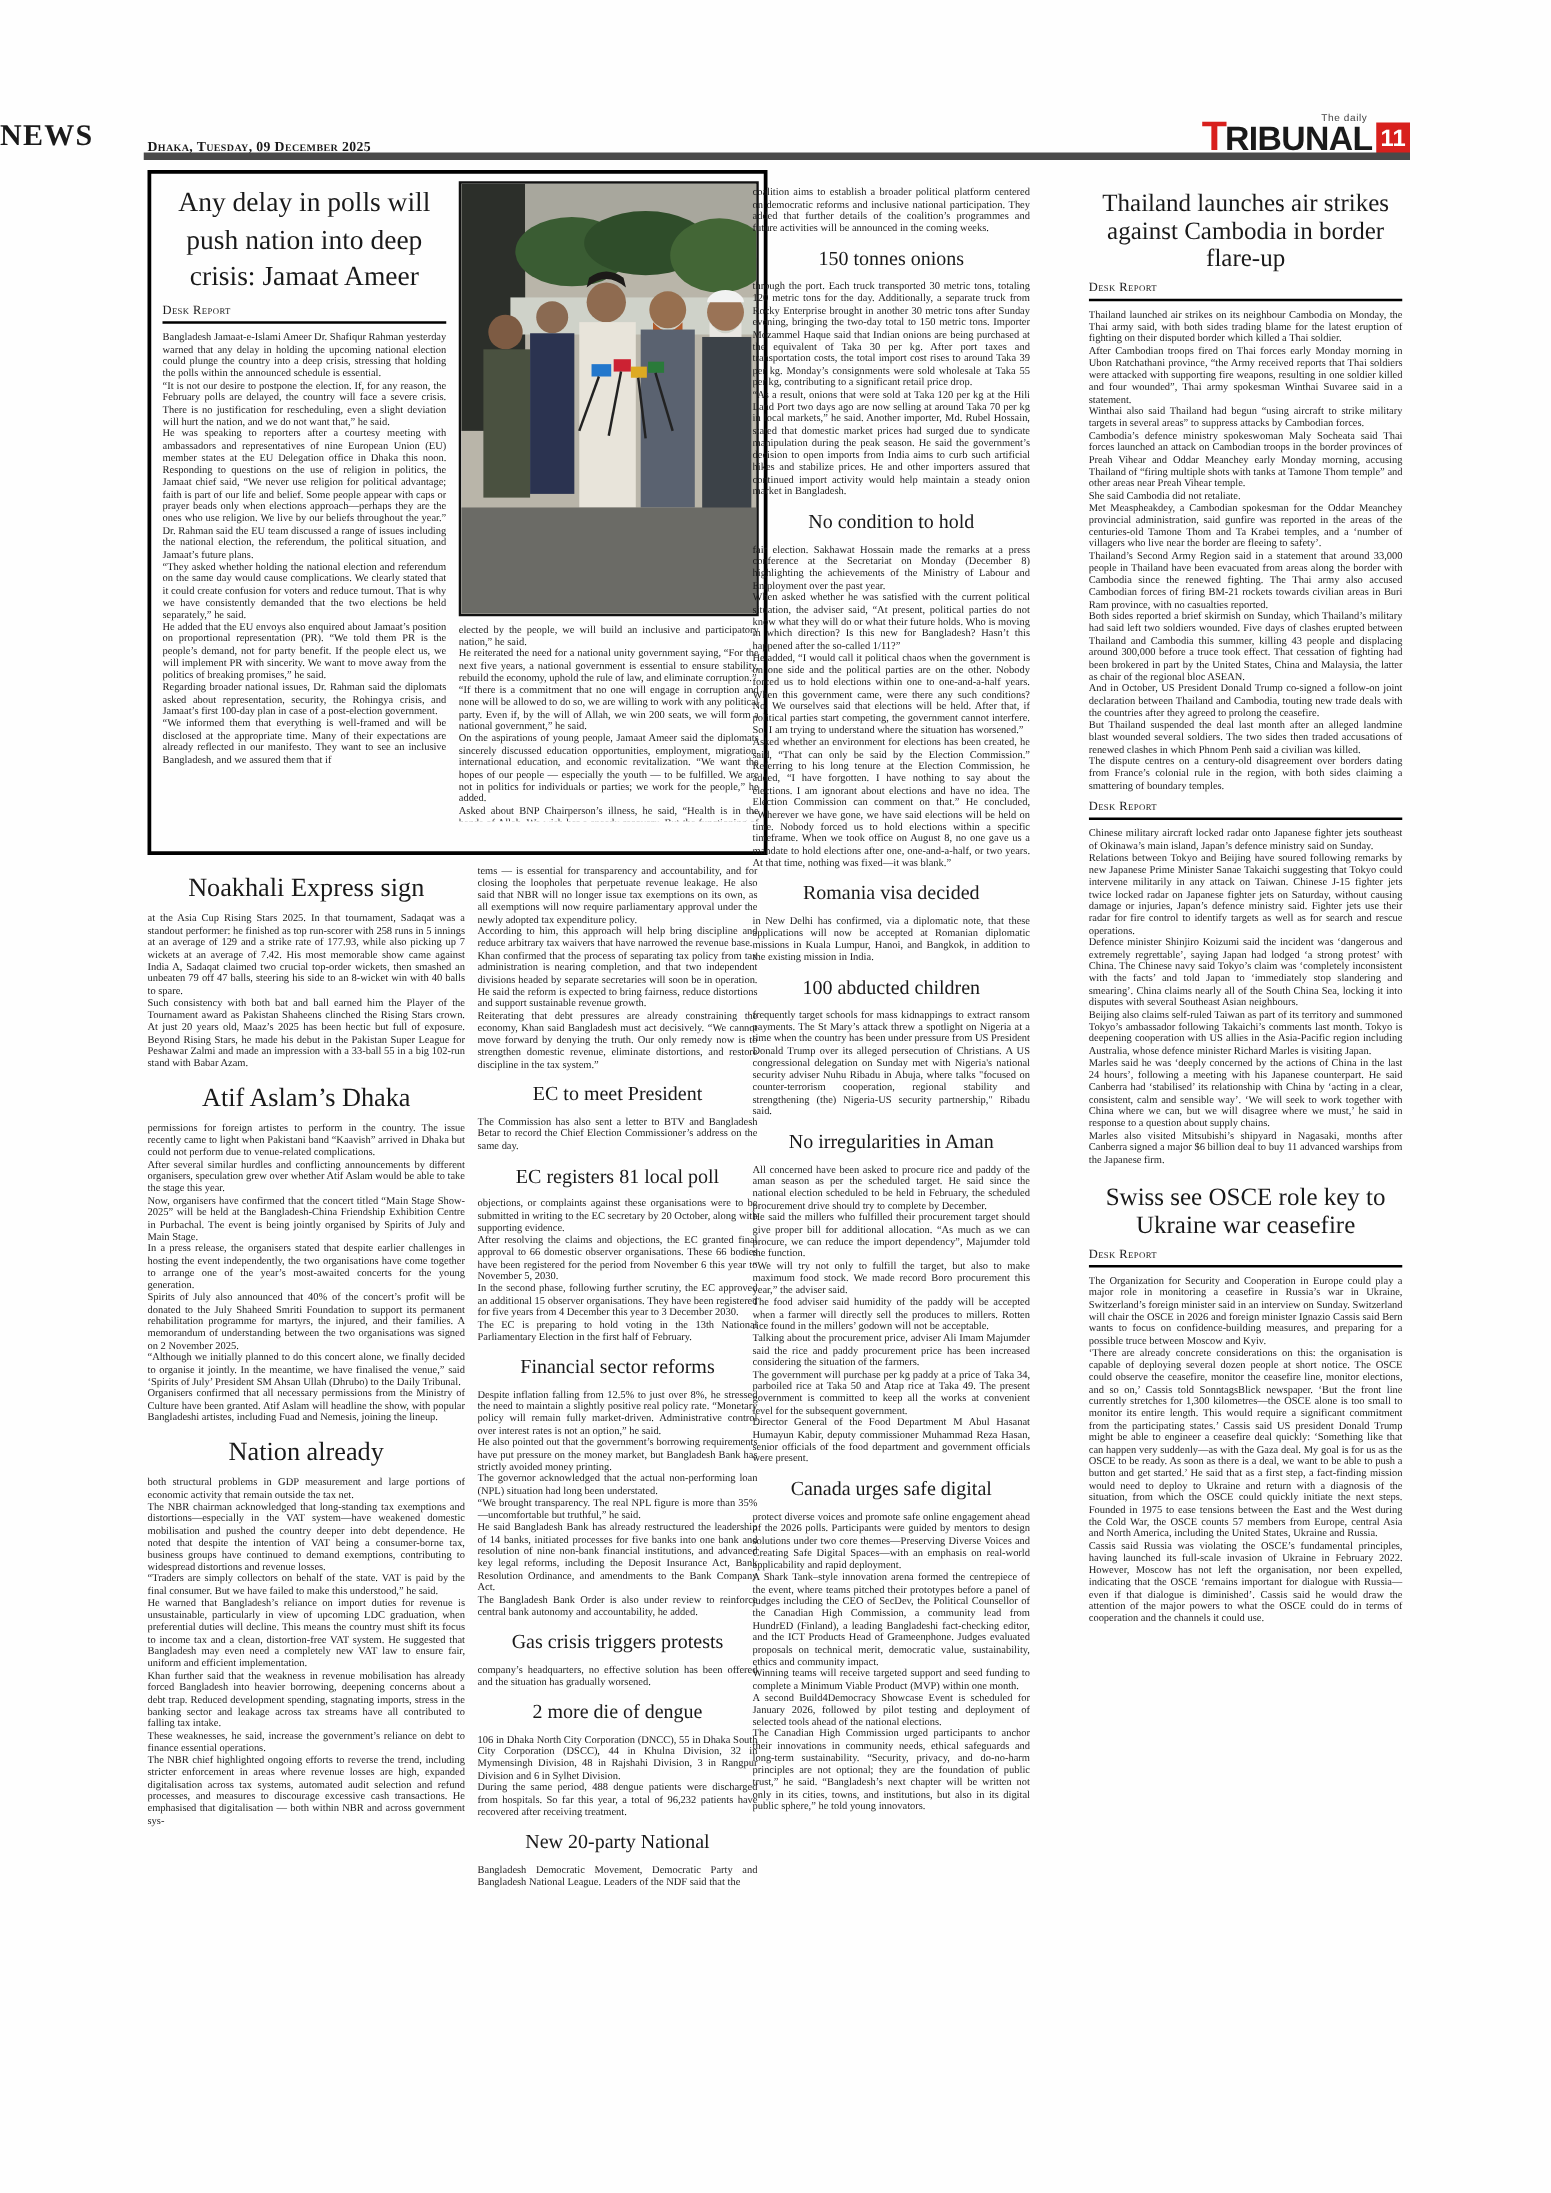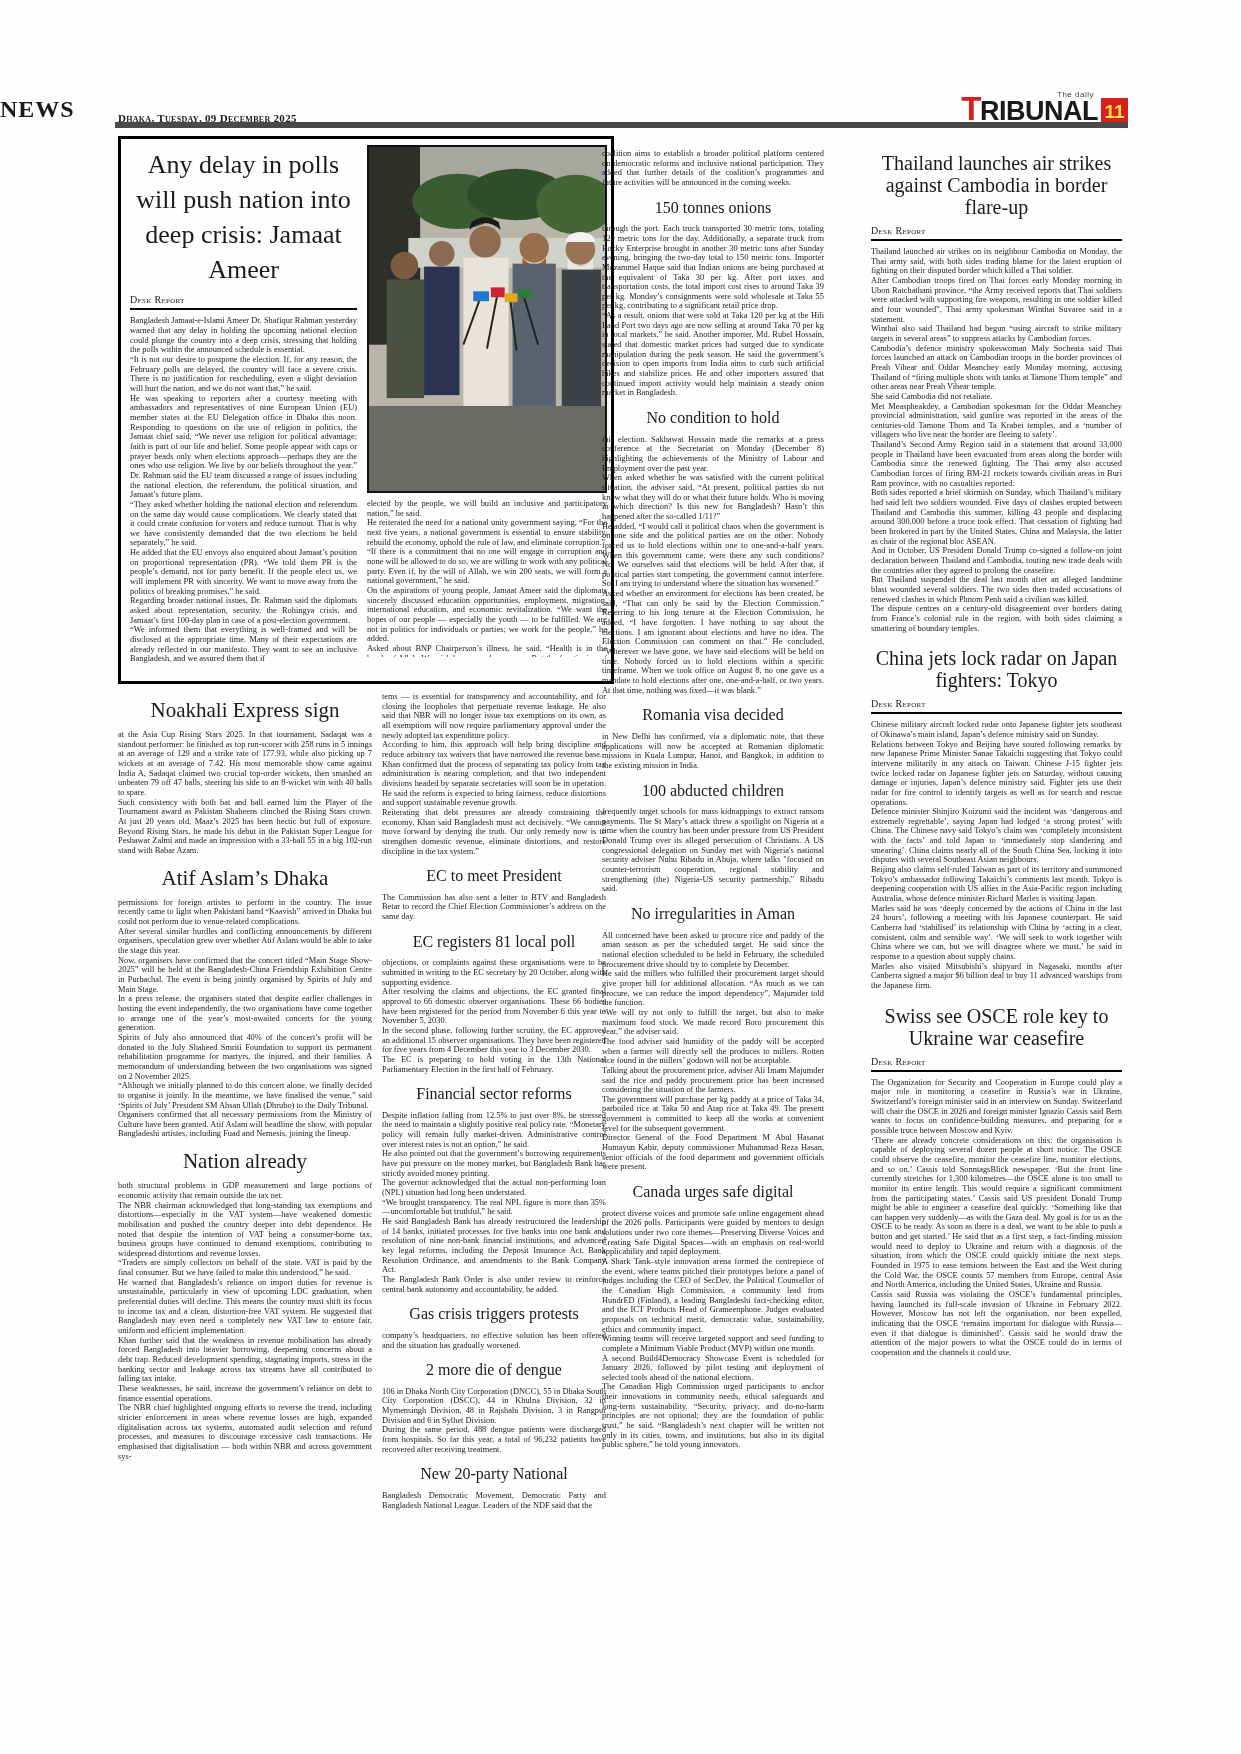--- a/index.html
+++ b/index.html
@@ -9,37 +9,37 @@
   .dateline{position:absolute;left:118px;top:112px;font-size:11px;font-weight:bold;
             font-variant:small-caps;letter-spacing:.3px;}
   .section-title{position:absolute;left:0;right:0;top:96px;text-align:left;
             font-size:24px;font-weight:bold;letter-spacing:1px;}
   .masthead{position:absolute;right:113px;top:92px;display:flex;align-items:flex-end;gap:3px;
             font-family:"Liberation Sans",sans-serif;}
   .masthead .tagline{position:absolute;right:34px;top:-2px;font-size:8px;color:#444;
             letter-spacing:.5px;font-weight:normal;}
   .logo-text{font-weight:900;font-size:27px;letter-spacing:-.5px;line-height:1;text-align:center;}
   .logo-t{color:#d8201d;font-size:33px;margin-right:-1px;}
-  .pagebox{display:inline-block;width:27px;height:27px;background:#d8201d;color:#fde047;
+  .pagebox{display:inline-block;width:27px;height:27px;background:#d8201d;color:#ffffff;
             font-weight:900;font-size:19px;line-height:27px;text-align:center;}
   .toprule{position:absolute;left:115px;top:122px;width:1013px;height:6px;background:#4a4a4a;}
   
   .body{font-size:8.4px;line-height:1.15;text-align:justify;white-space:pre-line;}
   .col-head{font-family:"Liberation Serif",serif;font-weight:400;text-align:center;
             font-size:16px;line-height:1.1;margin:11px 0 8px;}
   .byline{font-weight:normal;font-size:10px;font-variant:small-caps;letter-spacing:.3px;
           border-bottom:2px solid #000;padding-bottom:3px;margin:7px 0 6px;}
   .story{margin:0 0 4px;}
   
   .lead-box{position:absolute;left:118px;top:136px;width:496px;height:548px;
             border:3px solid #000;box-sizing:border-box;padding:6px 9px;overflow:hidden;}
   .lead-grid{display:flex;gap:10px;}
   .lead-left{width:227px;flex:none;}
   .lead-right{width:240px;flex:none;}
-  .lead-head{font-size:26px;line-height:1.35;text-align:center;font-weight:400;margin:2px 0 4px;}
+  .lead-head{font-size:22px;line-height:1.35;text-align:center;font-weight:400;margin:2px 0 4px;}
   .photo{width:240px;height:348px;border:2px solid #111;box-sizing:border-box;display:block;}
   .lead-right .body{margin-top:6px;height:158px;overflow:hidden;}
   .lead-left .body{height:428px;overflow:hidden;}
   
   .ncol{position:absolute;overflow:hidden;}
   #col1{left:118px;top:688px;width:254px;height:930px;}
   #col2{left:382px;top:688px;width:224px;height:945px;}
   #col3{left:602px;top:143px;width:222px;height:1505px;}
   #col4{left:871px;top:138px;width:251px;height:1510px;}
   #col4 .col-head{font-size:20px;margin:14px 0 6px;}
@@ -238,21 +238,20 @@
 Cambodia’s defence ministry spokeswoman Maly Socheata said Thai forces launched an attack on Cambodian troops in the border provinces of Preah Vihear and Oddar Meanchey early Monday morning, accusing Thailand of “firing multiple shots with tanks at Tamone Thom temple” and other areas near Preah Vihear temple.
 She said Cambodia did not retaliate.
 Met Measpheakdey, a Cambodian spokesman for the Oddar Meanchey provincial administration, said gunfire was reported in the areas of the centuries-old Tamone Thom and Ta Krabei temples, and a ‘number of villagers who live near the border are fleeing to safety’.
 Thailand’s Second Army Region said in a statement that around 33,000 people in Thailand have been evacuated from areas along the border with Cambodia since the renewed fighting. The Thai army also accused Cambodian forces of firing BM-21 rockets towards civilian areas in Buri Ram province, with no casualties reported.
 Both sides reported a brief skirmish on Sunday, which Thailand’s military had said left two soldiers wounded. Five days of clashes erupted between Thailand and Cambodia this summer, killing 43 people and displacing around 300,000 before a truce took effect. That cessation of fighting had been brokered in part by the United States, China and Malaysia, the latter as chair of the regional bloc ASEAN.
 And in October, US President Donald Trump co-signed a follow-on joint declaration between Thailand and Cambodia, touting new trade deals with the countries after they agreed to prolong the ceasefire.
 But Thailand suspended the deal last month after an alleged landmine blast wounded several soldiers. The two sides then traded accusations of renewed clashes in which Phnom Penh said a civilian was killed.
 The dispute centres on a century-old disagreement over borders dating from France’s colonial rule in the region, with both sides claiming a smattering of boundary temples.</div>
     </article>
     <article class="story">
-      <h2 class="col-head">China jets lock radar on Japan fighters: Tokyo</h2>
       <div class="byline">Desk Report</div>
       <div class="body">Chinese military aircraft locked radar onto Japanese fighter jets southeast of Okinawa’s main island, Japan’s defence ministry said on Sunday.
 Relations between Tokyo and Beijing have soured following remarks by new Japanese Prime Minister Sanae Takaichi suggesting that Tokyo could intervene militarily in any attack on Taiwan. Chinese J-15 fighter jets twice locked radar on Japanese fighter jets on Saturday, without causing damage or injuries, Japan’s defence ministry said. Fighter jets use their radar for fire control to identify targets as well as for search and rescue operations.
 Defence minister Shinjiro Koizumi said the incident was ‘dangerous and extremely regrettable’, saying Japan had lodged ‘a strong protest’ with China. The Chinese navy said Tokyo’s claim was ‘completely inconsistent with the facts’ and told Japan to ‘immediately stop slandering and smearing’. China claims nearly all of the South China Sea, locking it into disputes with several Southeast Asian neighbours.
 Beijing also claims self-ruled Taiwan as part of its territory and summoned Tokyo’s ambassador following Takaichi’s comments last month. Tokyo is deepening cooperation with US allies in the Asia-Pacific region including Australia, whose defence minister Richard Marles is visiting Japan.
 Marles said he was ‘deeply concerned by the actions of China in the last 24 hours’, following a meeting with his Japanese counterpart. He said Canberra had ‘stabilised’ its relationship with China by ‘acting in a clear, consistent, calm and sensible way’. ‘We will seek to work together with China where we can, but we will disagree where we must,’ he said in response to a question about supply chains.
 Marles also visited Mitsubishi’s shipyard in Nagasaki, months after Canberra signed a major $6 billion deal to buy 11 advanced warships from the Japanese firm.</div>
     </article>
     <article class="story">
       <h2 class="col-head">Swiss see OSCE role key to Ukraine war ceasefire</h2>

